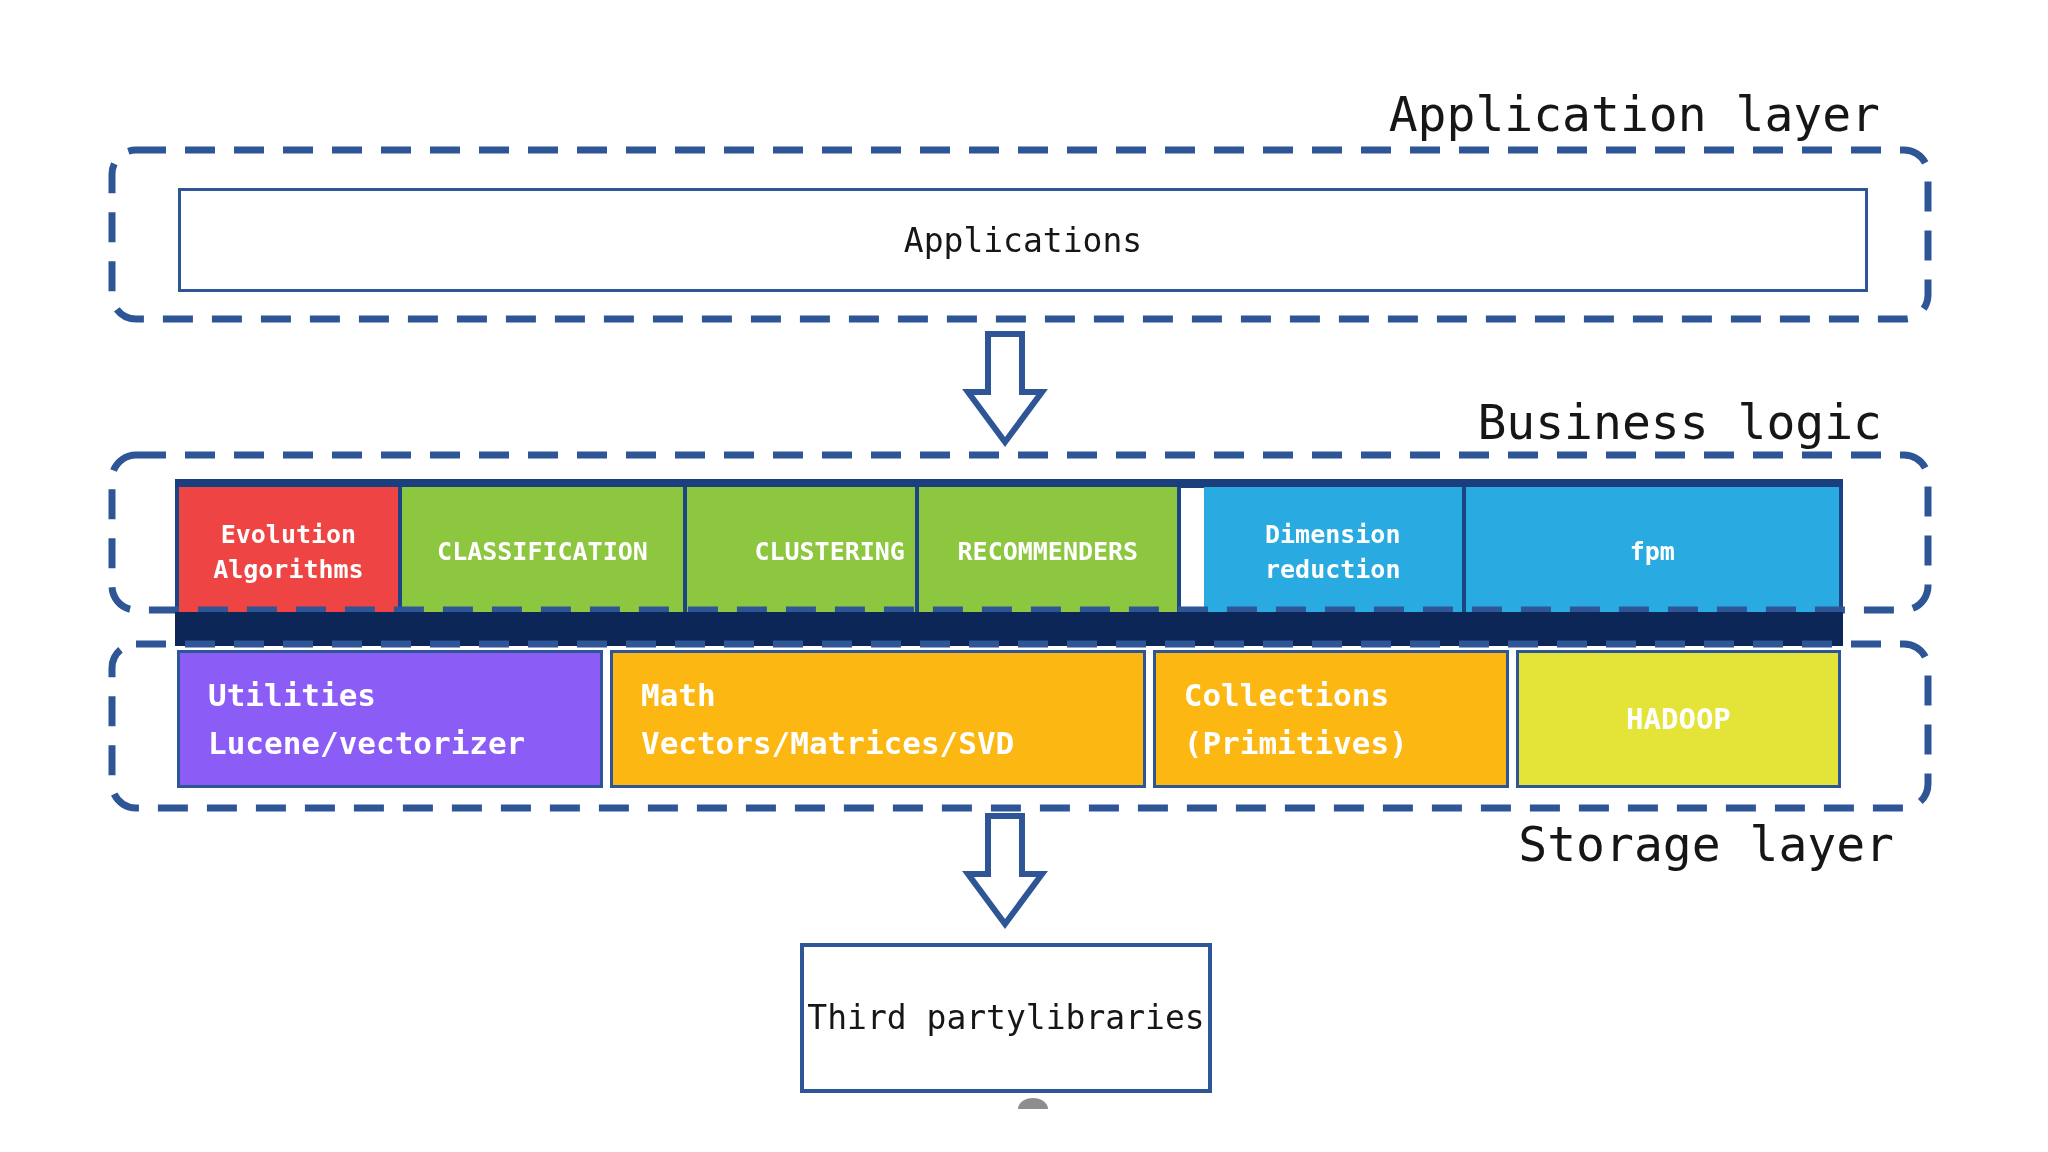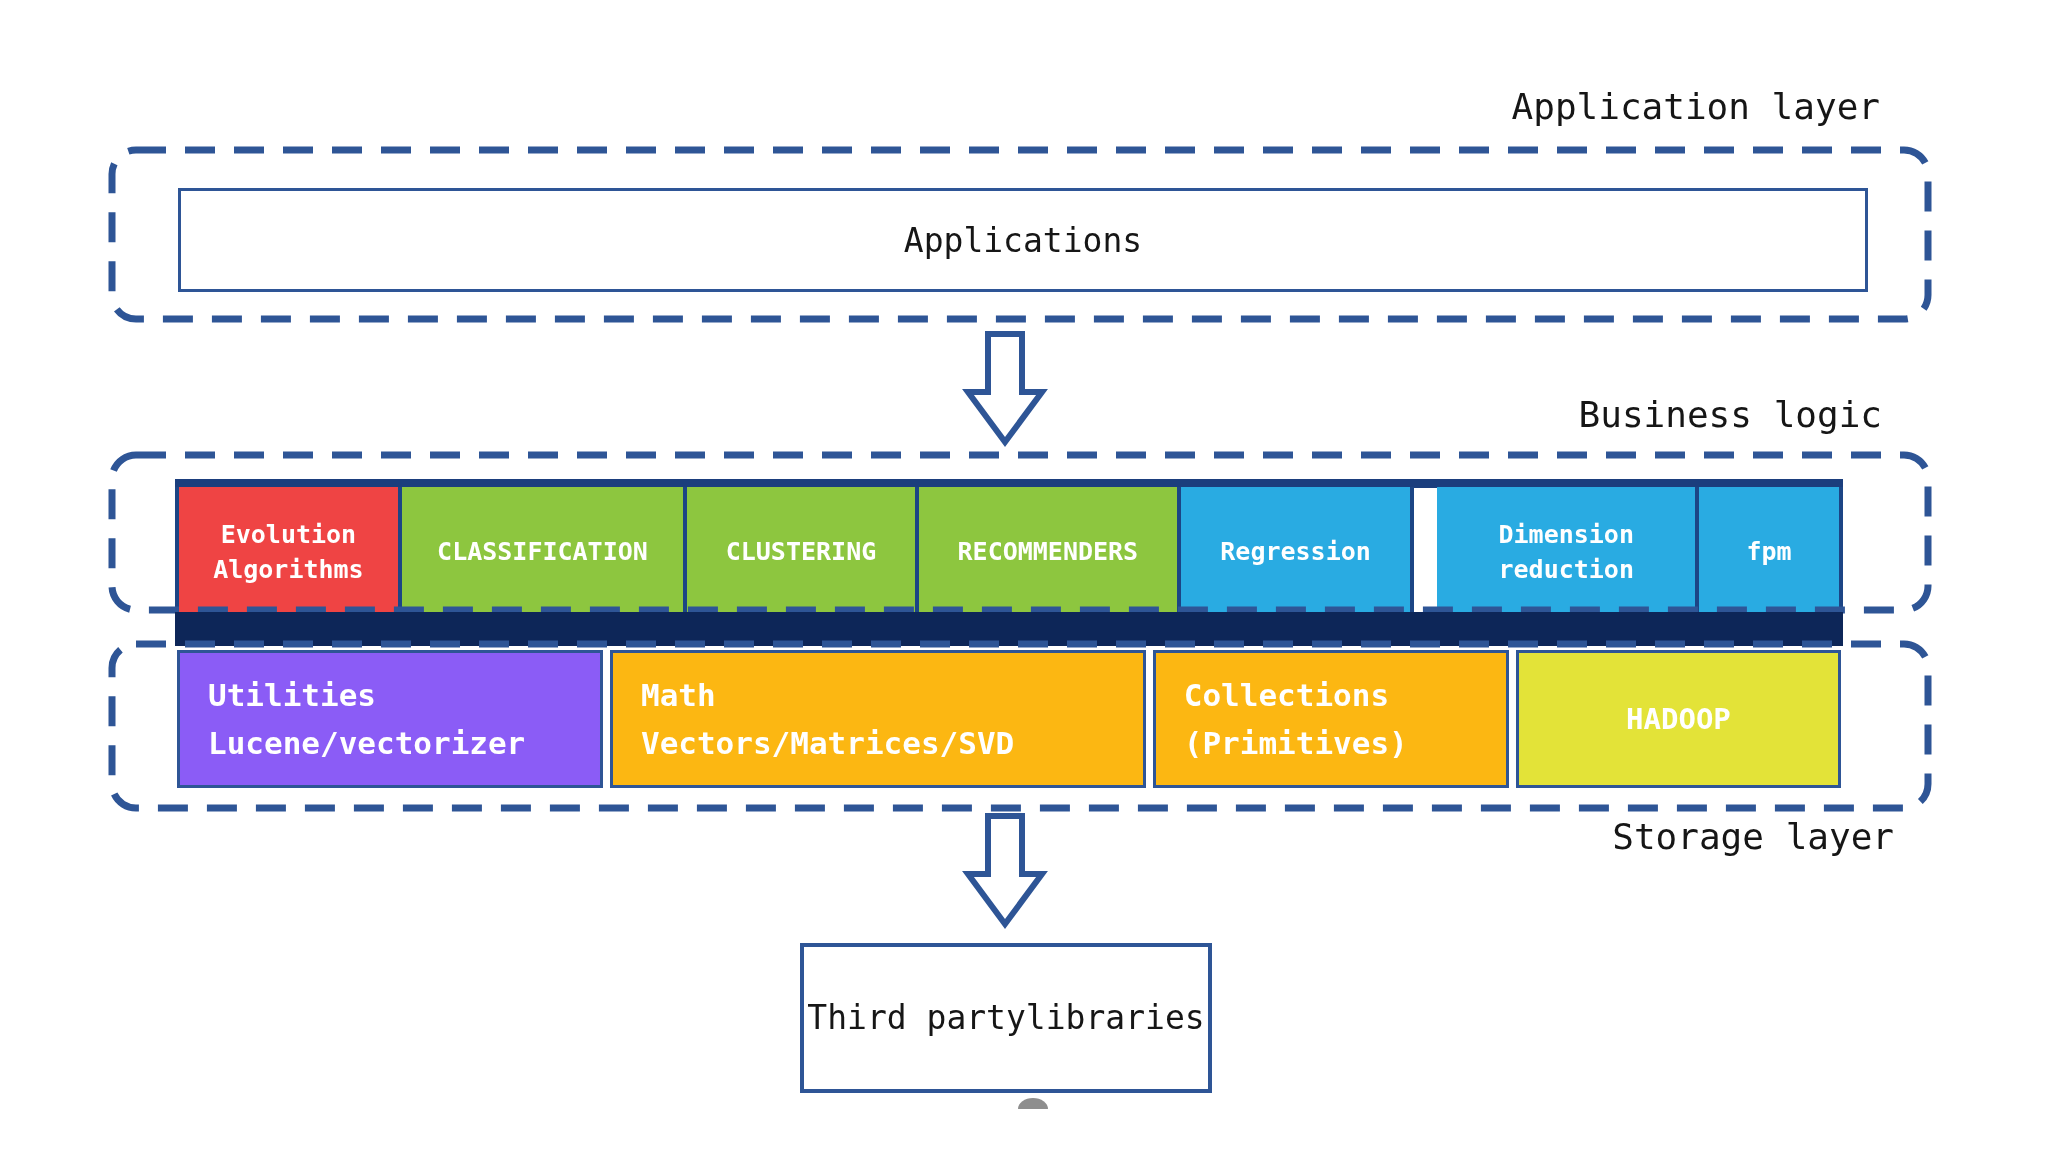--- a/index.html
+++ b/index.html
@@ -1,34 +1,34 @@
 <!DOCTYPE html>
 <html><head>
 <meta charset="utf-8">
 <style>
   html,body{margin:0;padding:0;background:#ffffff;}
   .stage{position:relative;width:2048px;height:1152px;background:#ffffff;overflow:hidden;
          font-family:"DejaVu Sans Mono", monospace;}
   .abs{position:absolute;}
-  .layer-label{position:absolute;font-size:36px;color:#161616;white-space:nowrap;}
+  .layer-label{position:absolute;font-size:48px;color:#161616;white-space:nowrap;}
   .lbl-app{top:86px;right:168px;}
   .lbl-biz{top:394px;right:166px;}
   .lbl-sto{top:816px;right:154px;}
   svg.dashbox{position:absolute;pointer-events:none;}
   .app-box{position:absolute;left:178px;top:188px;width:1690px;height:104px;
            border:3px solid #2E5596;box-sizing:border-box;background:#ffffff;
            display:flex;align-items:center;justify-content:center;
            font-size:33px;color:#161616;}
   .biz-strip{position:absolute;left:175px;top:479px;width:1668px;height:9px;background:#1B3E7D;}
   .biz-row{position:absolute;left:175px;top:487px;width:1668px;height:129px;display:flex;}
   .bbox{display:flex;align-items:center;justify-content:center;text-align:center;
         color:#ffffff;font-weight:bold;font-size:25px;line-height:1.4;
         border-right:4px solid #1C4585;box-sizing:border-box;padding:0 10px;}
   .bbox:first-child{border-left:4px solid #1C4585;}
-  .bb0{width:13.6%;}.bb1{width:17.1%;}.bb2{width:13.9%;}.bb3{width:15.7%;}
+  .bb0{width:13.6%;}.bb1{width:17.1%;}.bb2{width:13.9%;justify-content:flex-end;}.bb3{width:15.7%;}
   .bb4{width:14.0%;}.bb5{width:15.7%;}.bb6{flex:1;}
   .navy-bar{position:absolute;left:175px;top:612px;width:1668px;height:34px;background:#0D2658;}
   .storage-row{position:absolute;left:177px;top:650px;width:1664px;height:138px;display:flex;gap:7px;}
   .sbox{box-sizing:border-box;border:3px solid #2E5596;color:#ffffff;font-weight:bold;
         font-size:31px;line-height:1.55;display:flex;flex-direction:column;
         justify-content:center;padding-left:28px;}
   .sbox.center{align-items:center;padding-left:0;font-size:29px;}
   .sb0{width:25.6%;}.sb1{width:32.2%;}.sb2{width:21.4%;}.sb3{flex:1;}
   .tp-box{position:absolute;left:800px;top:943px;width:412px;height:150px;
           border:4px solid #2E5596;box-sizing:border-box;background:#ffffff;
@@ -64,23 +64,20 @@
       <span>Evolution Algorithms</span>
     </div>
     <div class="bbox bb1" style="background: rgb(141, 198, 63);">
       <span>CLASSIFICATION</span>
     </div>
     <div class="bbox bb2" style="background: rgb(141, 198, 63);">
       <span>CLUSTERING</span>
     </div>
     <div class="bbox bb3" style="background: rgb(141, 198, 63);">
       <span>RECOMMENDERS</span>
-    </div>
-    <div class="bbox bb4" style="background: rgb(41, 171, 226);">
-      <span>Regression</span>
     </div>
     <div class="bbox bb5" style="background: rgb(41, 171, 226); margin-left: 23px;">
       <span>Dimension reduction</span>
     </div>
     <div class="bbox bb6" style="background: rgb(41, 171, 226);">
       <span>fpm</span>
     </div>
   </div>
 
   <svg class="dashbox" style="left:108px;top:451px;" width="1824" height="168">

